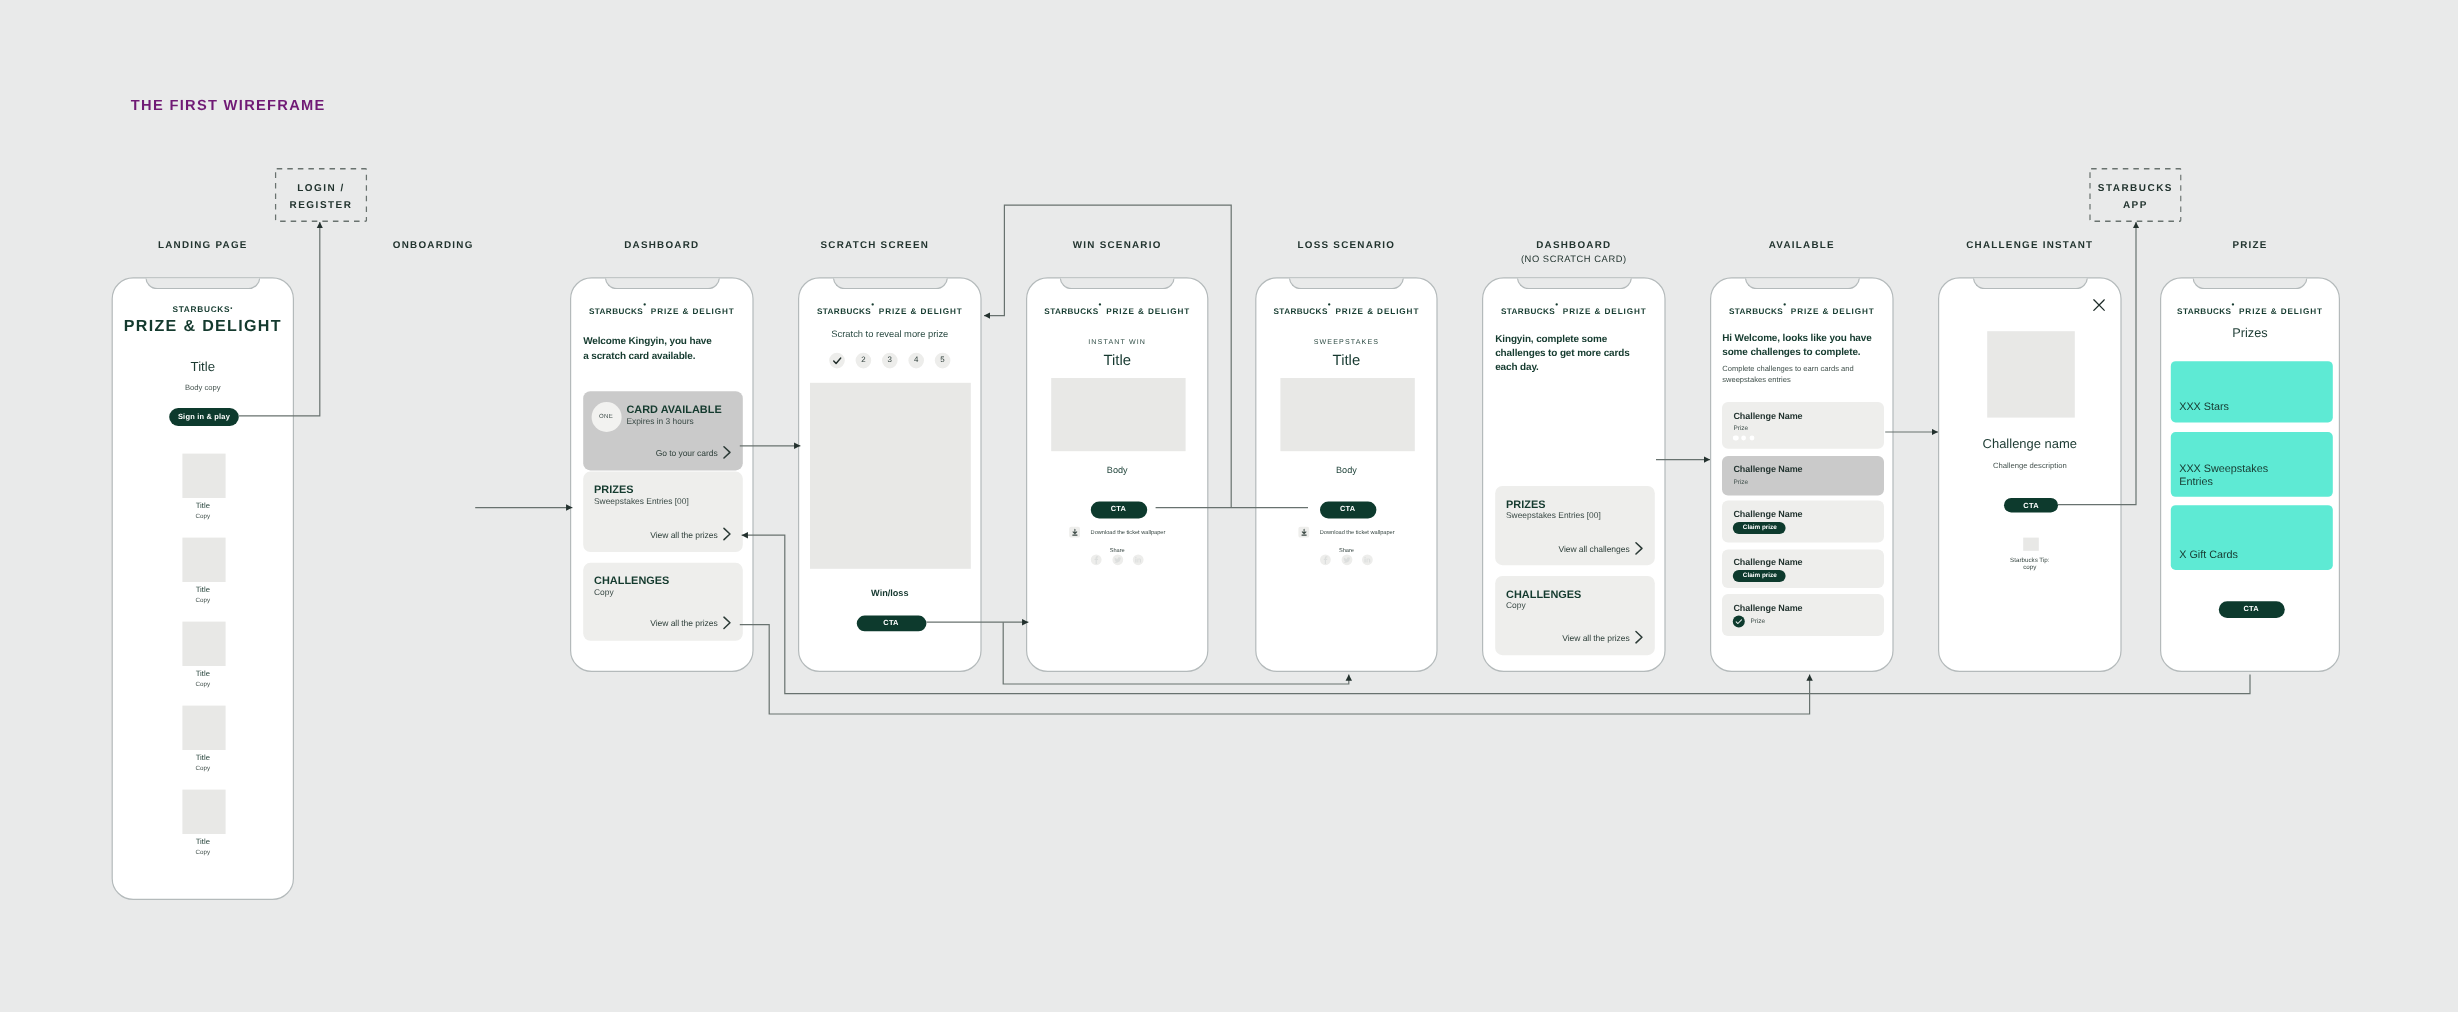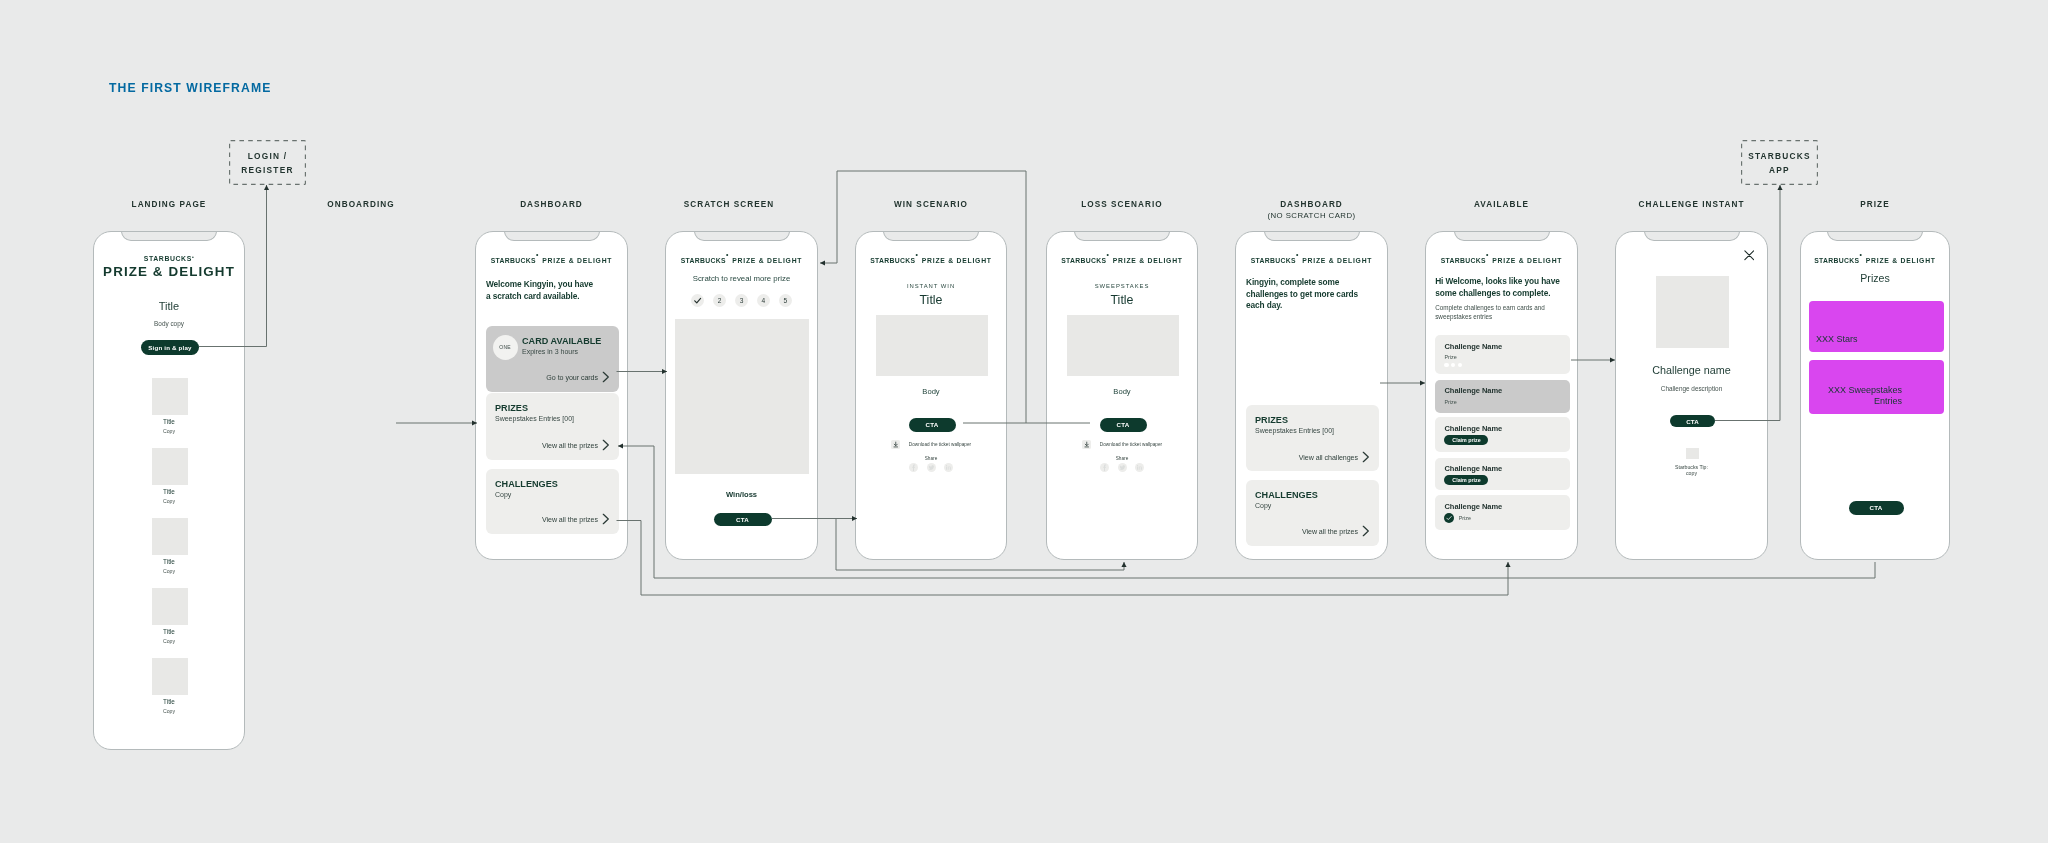--- a/index.html
+++ b/index.html
@@ -1,19 +1,19 @@
 <!DOCTYPE html>
 <html><head>
 <meta charset="utf-8">
 <style>
   html,body{margin:0;padding:0;}
   body{width:2048px;height:843px;background:#e9eaea;font-family:"Liberation Sans",sans-serif;overflow:hidden;}
   #stage{position:relative;width:2048px;height:843px;}
   #wires{position:absolute;left:0;top:0;width:2048px;height:843px;pointer-events:none;}
-  .page-title{position:absolute;left:109px;top:81px;font-size:12.2px;font-weight:bold;letter-spacing:1.1px;color:#0369a1;}
+  .page-title{position:absolute;left:109px;top:81px;font-size:12.2px;font-weight:bold;letter-spacing:1.1px;color:#701a75;}
   .flow-label{position:absolute;text-align:center;font-size:8.2px;font-weight:bold;letter-spacing:1.05px;color:#22342f;line-height:11px;white-space:nowrap;}
   .flow-sub{display:block;font-size:7.8px;font-weight:normal;letter-spacing:0.45px;}
   .dashbox{position:absolute;box-sizing:border-box;display:flex;align-items:center;justify-content:center;text-align:center;}
   .dashbox svg{position:absolute;left:0;top:0;}
   .dashbox span{font-size:8.3px;font-weight:bold;letter-spacing:1.25px;color:#22342f;line-height:14px;}
 
   .phone{position:absolute;background:#fff;border:1px solid #b4babb;border-radius:18px;box-sizing:border-box;}
   .notch{position:absolute;left:50%;margin-left:-48px;top:-1px;width:96px;height:10px;background:#e9eaea;border:1px solid #b4babb;border-top:none;border-radius:0 0 10px 10px;box-sizing:border-box;z-index:3;}
   .scr{position:absolute;left:0;top:0;right:0;bottom:0;overflow:hidden;border-radius:18px;}
 
@@ -48,21 +48,21 @@
   .small-lbl{font-size:4.7px;color:#3a4945;}
   .circ-ic{display:inline-block;width:9px;height:9px;border-radius:50%;background:#ededeb;margin:0 1.9px;vertical-align:middle;position:relative;}
 
   .ch-item{position:absolute;border-radius:5px;background:#eeeeec;box-sizing:border-box;}
   .ch-item.hl{background:#cacaca;}
   .ch-name{position:absolute;font-size:7.5px;font-weight:bold;color:#233430;letter-spacing:-0.05px;}
   .ch-meta{position:absolute;font-size:5.4px;color:#41504c;}
   .ch-dots{position:absolute;line-height:0;font-size:0;}
   .ch-dot{display:inline-block;width:4.2px;height:4.2px;border-radius:50%;background:#fff;margin-right:2.4px;vertical-align:top;}
   .claim{position:absolute;background:#0d3a2d;color:#fff;border-radius:999px;font-size:5.3px;font-weight:bold;display:flex;align-items:center;justify-content:center;}
-  .prize-row{position:absolute;border-radius:4px;background:#d946ef;box-sizing:border-box;}
+  .prize-row{position:absolute;border-radius:4px;background:#5eead4;box-sizing:border-box;}
   .prize-row span{position:absolute;left:7px;font-size:9.0px;color:#16382f;line-height:11.3px;}
   .close-x{position:absolute;}
 </style>
 </head>
 <body>
 
 <div id="stage">
 <div class="page-title">THE FIRST WIREFRAME</div>
 <div class="flow-label" style="left:69.0px;top:199.0px;width:200.0px"><span>LANDING PAGE</span></div>
 <div class="flow-label" style="left:261.0px;top:199.0px;width:200.0px"><span>ONBOARDING</span></div>
@@ -293,21 +293,24 @@
     </div>
 <div class="phone" style="left:1800px;top:231px;width:150px;height:329px">
 <div class="scr">
 <div class="notch"></div>
 <div class="logo-row" style="top:16.5px"><span class="logo-sb">STARBUCKS</span><sup class="logo-sb">•</sup><span class="logo-pd" style="margin-left:3.6px">PRIZE &amp; DELIGHT</span></div>
 <div class="ctr" style="top:40px;font-size:10.6px;color:#1d3b33">Prizes</div>
 <div class="prize-row" style="left:8px;top:69.0px;width:135.0px;height:51.0px">
 <span style="bottom:7.0px;width:86px;text-align:left">XXX Stars</span>
 </div>
 <div class="prize-row" style="left:8px;top:128.0px;width:135.0px;height:53.5px">
-<span style="bottom:6.0px;width:86px;text-align:right">XXX Sweepstakes Entries</span>
+<span style="bottom:6.0px;width:86px;text-align:left">XXX Sweepstakes Entries</span>
+</div>
+<div class="prize-row" style="left:8px;top:189.0px;width:135.0px;height:54.0px">
+<span style="bottom:7.0px;width:86px;text-align:left">X Gift Cards</span>
 </div>
 <div class="pill" style="left:47.5px;top:269px;width:55px;height:13.5px">CTA</div>
 </div>
     </div>
 <svg id="wires" viewBox="0 0 2048 843">
 <defs>
         <marker id="arrow" markerWidth="6" markerHeight="6" refX="5.4" refY="2.8" orient="auto" markerUnits="userSpaceOnUse">
 <path d="M0.1,0.1 L5.4,2.8 L0.1,5.5 z" fill="#23312e"></path>
         </marker>
       </defs>

